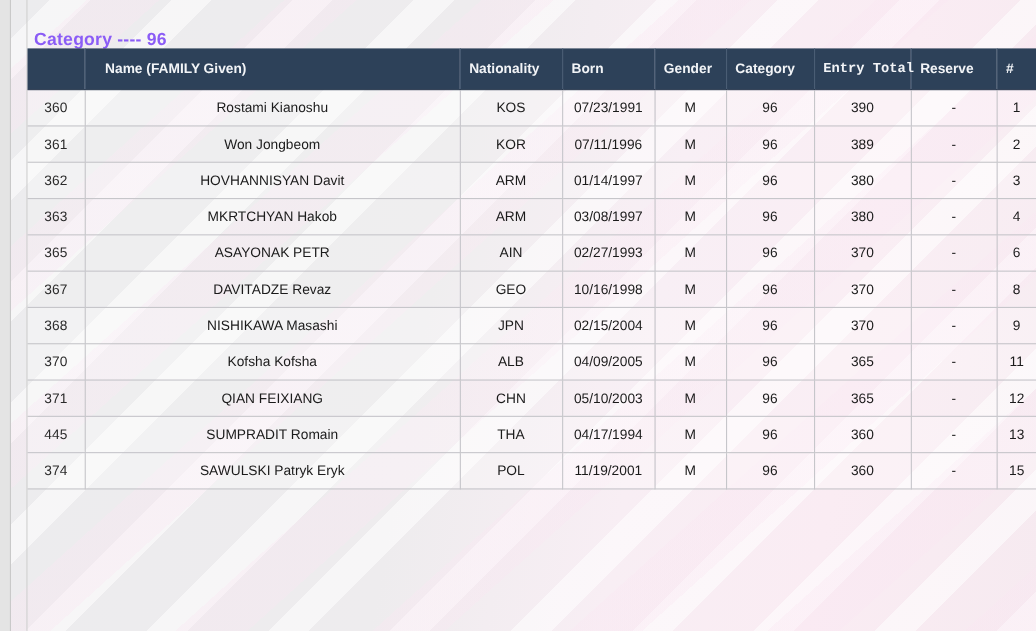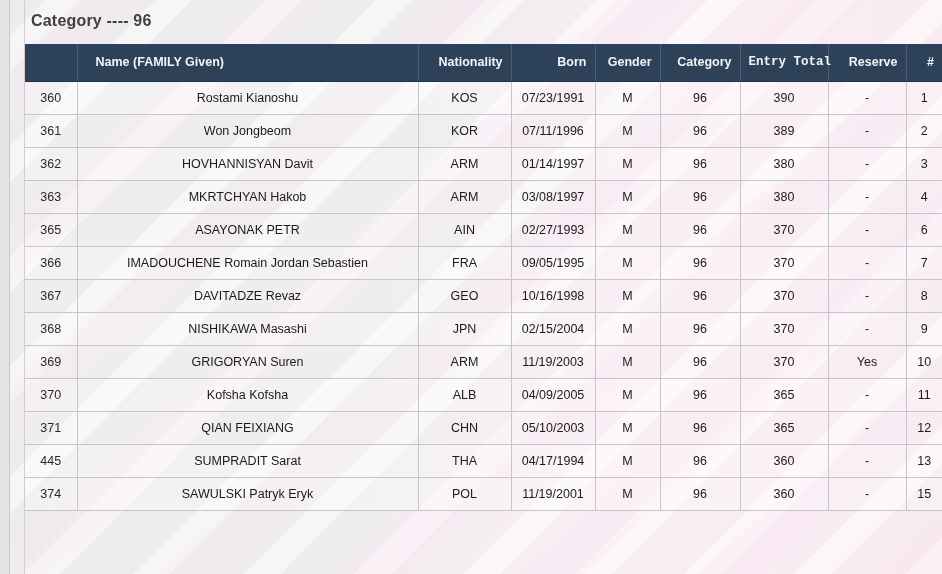--- a/index.html
+++ b/index.html
@@ -78,24 +78,24 @@
   .title-bar {
     position: absolute;
     left: 0; top: 0;
     width: 942px;
     height: 44px;
     z-index: 4;
   }
   .page-title {
     position: absolute;
     left: 31px;
-    top: 12px;
+    top: 28px;
     font-size: 16px;
     font-weight: bold;
-    color: #404040;
+    color: #8b5cf6;
     letter-spacing: .2px;
     white-space: nowrap;
   }
 
   
   .table-wrap {
     position: absolute;
     left: 25px;
     top: 44px;
     width: 917px;
@@ -108,21 +108,21 @@
     font-size: 12.5px;
     color: #1b1b1b;
   }
   table.entry-table thead th {
     background: #2d4159;
     color: #f2f4f7;
     font-size: 12.5px;
     font-weight: bold;
     height: 37px;
     padding: 0 8px;
-    text-align: right;
+    text-align: left;
     border-right: 1px solid #4a5d74;
     border-bottom: 1px solid #23344a;
     white-space: nowrap;
     box-sizing: border-box;
   }
   table.entry-table thead th:last-child { border-right: none; }
   table.entry-table thead th.th-rank { width: 52px; }
   table.entry-table thead th.th-name {
     width: 341px;
     text-align: left;
@@ -250,31 +250,20 @@
             <td class="c-rank">365</td>
             <td class="c-name">ASAYONAK PETR</td>
             <td class="c-nat">AIN</td>
             <td class="c-born">02/27/1993</td>
             <td class="c-gender">M</td>
             <td class="c-category">96</td>
             <td class="c-entry">370</td>
             <td class="c-reserve">-</td>
             <td class="c-num">6</td>
           </tr>
-          <tr class="row-even">
-            <td class="c-rank">366</td>
-            <td class="c-name">IMADOUCHENE Romain Jordan Sebastien</td>
-            <td class="c-nat">FRA</td>
-            <td class="c-born">09/05/1995</td>
-            <td class="c-gender">M</td>
-            <td class="c-category">96</td>
-            <td class="c-entry">370</td>
-            <td class="c-reserve">-</td>
-            <td class="c-num">7</td>
-          </tr>
           <tr class="row-odd">
             <td class="c-rank">367</td>
             <td class="c-name">DAVITADZE Revaz</td>
             <td class="c-nat">GEO</td>
             <td class="c-born">10/16/1998</td>
             <td class="c-gender">M</td>
             <td class="c-category">96</td>
             <td class="c-entry">370</td>
             <td class="c-reserve">-</td>
             <td class="c-num">8</td>
@@ -283,31 +272,20 @@
             <td class="c-rank">368</td>
             <td class="c-name">NISHIKAWA Masashi</td>
             <td class="c-nat">JPN</td>
             <td class="c-born">02/15/2004</td>
             <td class="c-gender">M</td>
             <td class="c-category">96</td>
             <td class="c-entry">370</td>
             <td class="c-reserve">-</td>
             <td class="c-num">9</td>
           </tr>
-          <tr class="row-odd">
-            <td class="c-rank">369</td>
-            <td class="c-name">GRIGORYAN Suren</td>
-            <td class="c-nat">ARM</td>
-            <td class="c-born">11/19/2003</td>
-            <td class="c-gender">M</td>
-            <td class="c-category">96</td>
-            <td class="c-entry">370</td>
-            <td class="c-reserve">Yes</td>
-            <td class="c-num">10</td>
-          </tr>
           <tr class="row-even">
             <td class="c-rank">370</td>
             <td class="c-name">Kofsha Kofsha</td>
             <td class="c-nat">ALB</td>
             <td class="c-born">04/09/2005</td>
             <td class="c-gender">M</td>
             <td class="c-category">96</td>
             <td class="c-entry">365</td>
             <td class="c-reserve">-</td>
             <td class="c-num">11</td>
@@ -318,21 +296,21 @@
             <td class="c-nat">CHN</td>
             <td class="c-born">05/10/2003</td>
             <td class="c-gender">M</td>
             <td class="c-category">96</td>
             <td class="c-entry">365</td>
             <td class="c-reserve">-</td>
             <td class="c-num">12</td>
           </tr>
           <tr class="row-even">
             <td class="c-rank">445</td>
-            <td class="c-name">SUMPRADIT Sarat</td>
+            <td class="c-name">SUMPRADIT Romain</td>
             <td class="c-nat">THA</td>
             <td class="c-born">04/17/1994</td>
             <td class="c-gender">M</td>
             <td class="c-category">96</td>
             <td class="c-entry">360</td>
             <td class="c-reserve">-</td>
             <td class="c-num">13</td>
           </tr>
           <tr class="row-even">
             <td class="c-rank">374</td>

